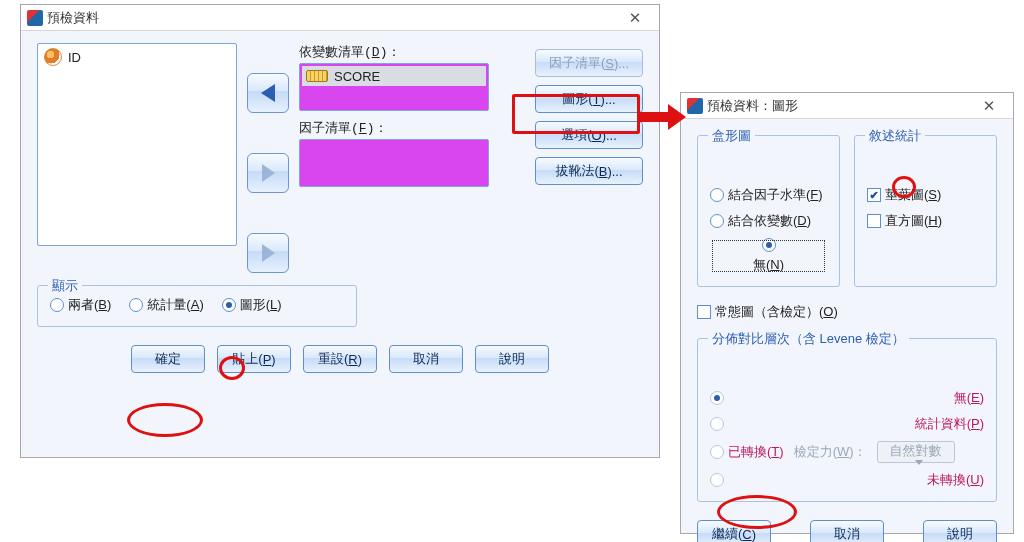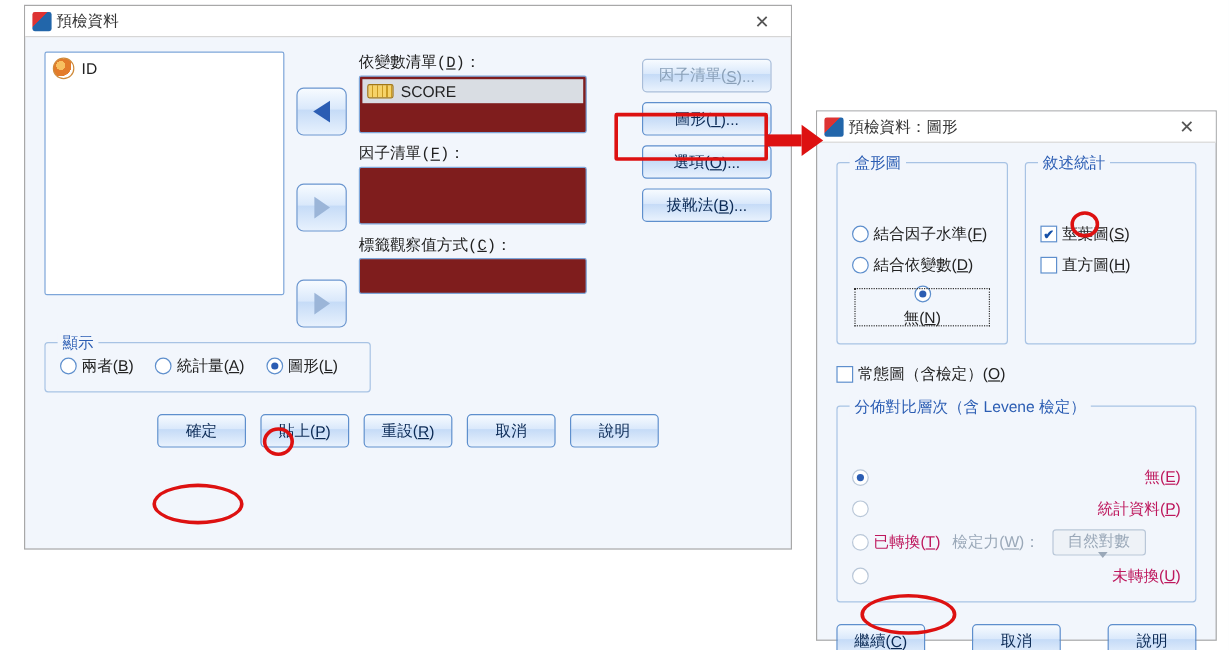--- a/index.html
+++ b/index.html
@@ -76,21 +76,21 @@
     border-top: 9px solid transparent;
     border-bottom: 9px solid transparent;
   }
   .arrow-left  { border-right: 14px solid #2b5db3; }
   .arrow-right { border-left: 13px solid #9bb5d8; }
   .lists-col { flex: 1; display: flex; flex-direction: column; gap: 8px; }
   .lbl { margin-bottom: 2px; font-family: Liberation Mono, monospace; }
   .lbl u { text-decoration: underline; }
   .list-box {
     width: 190px; height: 48px;
-    background: #7f1d1d;
+    background: #d946ef;
     border: 1px solid #7ea6d9;
     border-radius: 2px;
     padding: 2px;
   }
   .dep-row {
     display: flex; align-items: center; gap: 6px;
     background: #d9dde3;
     height: 20px; padding: 0 4px;
   }
   .ruler-icon {
@@ -232,26 +232,20 @@
               <span>SCORE</span>
             </div>
           </div>
         </div>
         <div>
           <div class="lbl">
             <span>因子清單(</span><u>F</u><span>)：</span>
           </div>
           <div class="list-box"></div>
         </div>
-        <div>
-          <div class="lbl">
-            <span>標籤觀察值方式(</span><u>C</u><span>)：</span>
-          </div>
-          <div class="list-box" style="height:30px;"></div>
-        </div>
       </div>
 
       <div class="btn-col" style="padding-top:6px;">
         <div class="spss-btn disabled">
           <span>因子清單(</span>
             <u>S</u>
             <span>)...</span>
         </div>
         <div class="spss-btn">
           <span>圖形(</span>
@@ -264,21 +258,21 @@
             <span>)...</span>
         </div>
         <div class="spss-btn">
           <span>拔靴法(</span>
             <u>B</u>
             <span>)...</span>
         </div>
       </div>
     </div>
 
-    <div class="fieldset" style="width:272px;">
+    <div class="fieldset" style="width:320px;">
       <div class="legend">顯示</div>
       <div class="radio-row">
         <span class="radio">
           <span class="bullet"></span>
           <span><span>兩者(</span><u>B</u><span>)</span></span>
         </span>
         <span class="radio">
           <span class="bullet"></span>
           <span><span>統計量(</span><u>A</u><span>)</span></span>
         </span>

